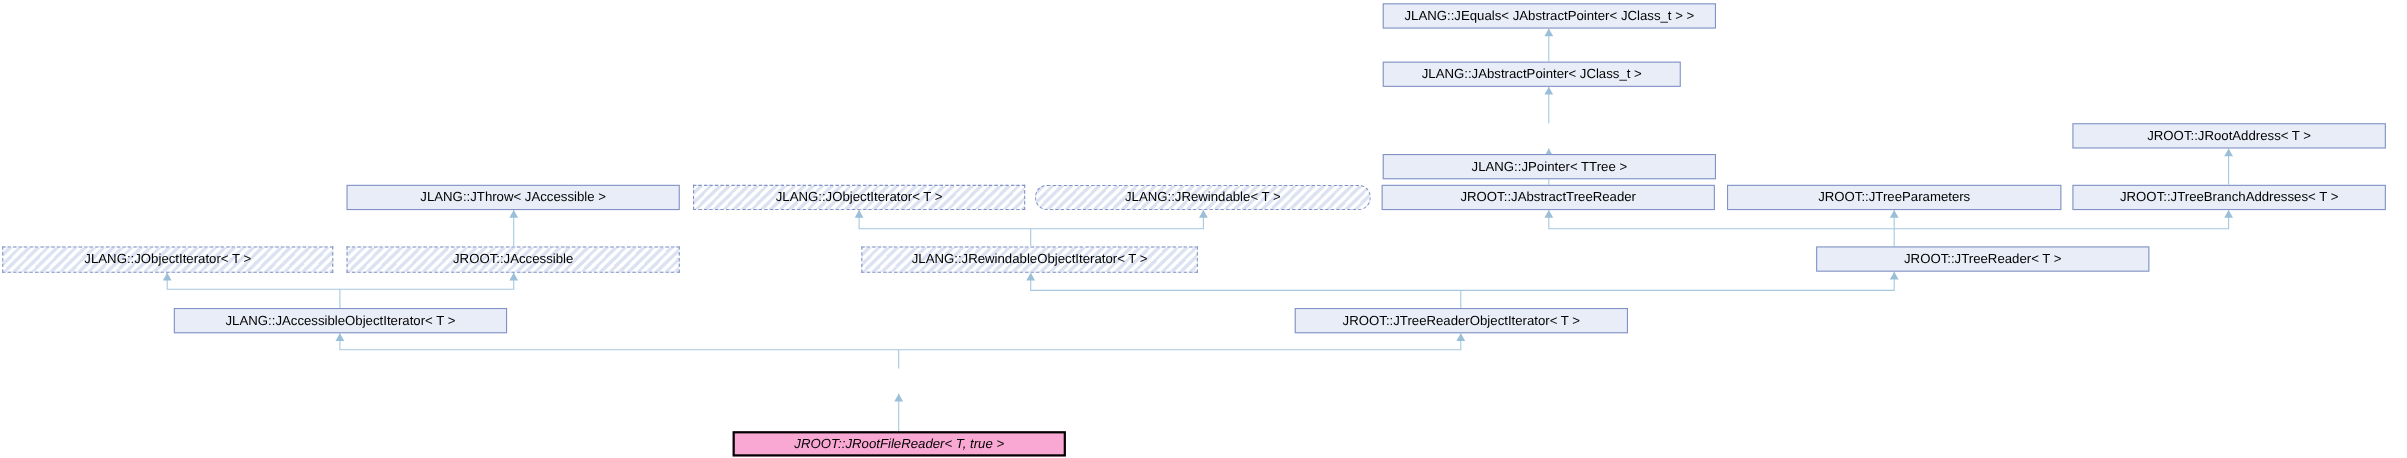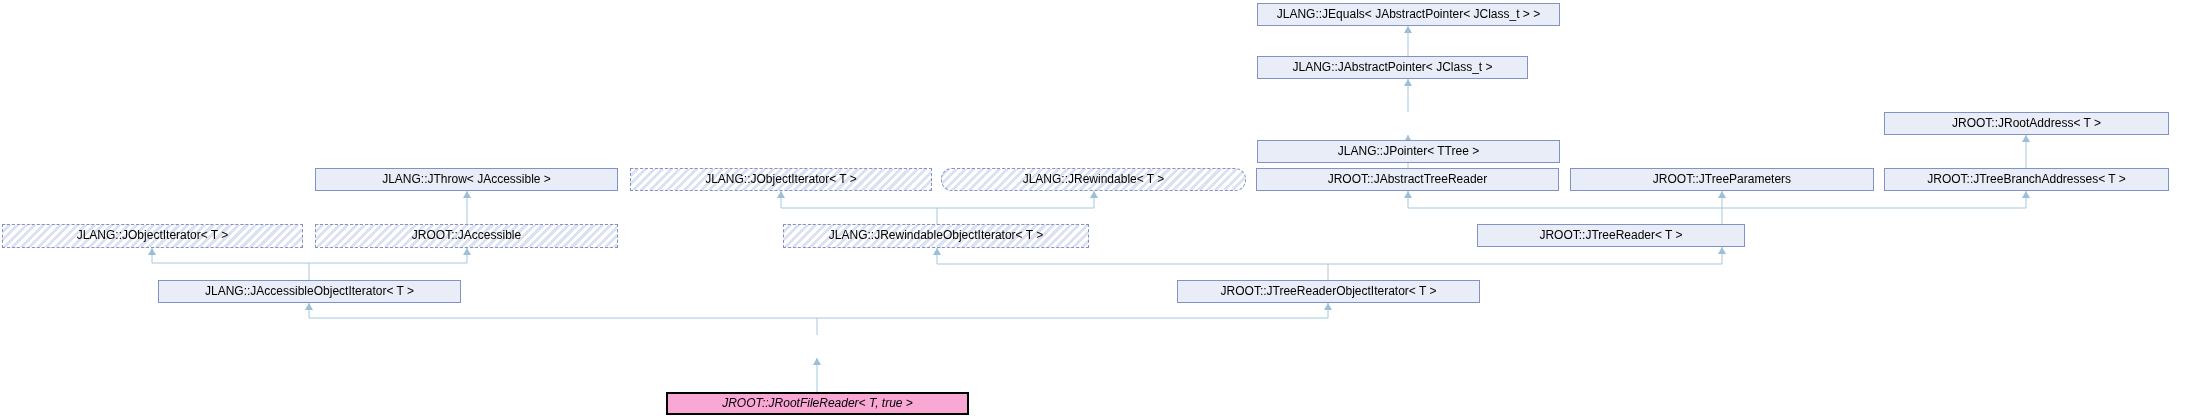--- a/index.html
+++ b/index.html
@@ -91,21 +91,21 @@
   <div class="node solid" style="left:315px;top:168px;width:303px;height:23px;">JLANG::JThrow&lt; JAccessible &gt;</div>
   <div class="node dashed" style="left:630px;top:168px;width:302px;height:23px;">JLANG::JObjectIterator&lt; T &gt;</div>
   <div class="node dashed" style="left:941px;top:168px;width:305px;height:23px;border-radius:11px;">JLANG::JRewindable&lt; T &gt;</div>
   <div class="node solid" style="left:1256px;top:168px;width:303px;height:23px;">JROOT::JAbstractTreeReader</div>
   <div class="node solid" style="left:1570px;top:168px;width:304px;height:23px;">JROOT::JTreeParameters</div>
   <div class="node solid" style="left:1884px;top:168px;width:285px;height:23px;">JROOT::JTreeBranchAddresses&lt; T &gt;</div>
 
   <div class="node dashed" style="left:2px;top:224px;width:301px;height:24px;">JLANG::JObjectIterator&lt; T &gt;</div>
   <div class="node dashed" style="left:315px;top:224px;width:303px;height:24px;">JROOT::JAccessible</div>
   <div class="node dashed" style="left:783px;top:224px;width:306px;height:24px;">JLANG::JRewindableObjectIterator&lt; T &gt;</div>
-  <div class="node solid" style="left:1477px;top:224px;width:268px;height:23px;">JROOT::JTreeReader&lt; T &gt;</div>
+  <div class="node solid" style="left:1651px;top:224px;width:303px;height:23px;">JROOT::JTreeReader&lt; T &gt;</div>
 
   <div class="node solid" style="left:158px;top:280px;width:303px;height:23px;">JLANG::JAccessibleObjectIterator&lt; T &gt;</div>
   <div class="node solid" style="left:1177px;top:280px;width:303px;height:23px;">JROOT::JTreeReaderObjectIterator&lt; T &gt;</div>
 
 
   <div class="node bold" style="left:666px;top:392px;width:303px;height:23px;">JROOT::JRootFileReader&lt; T, true &gt;</div>
 
 </div>
 
 </body></html>

